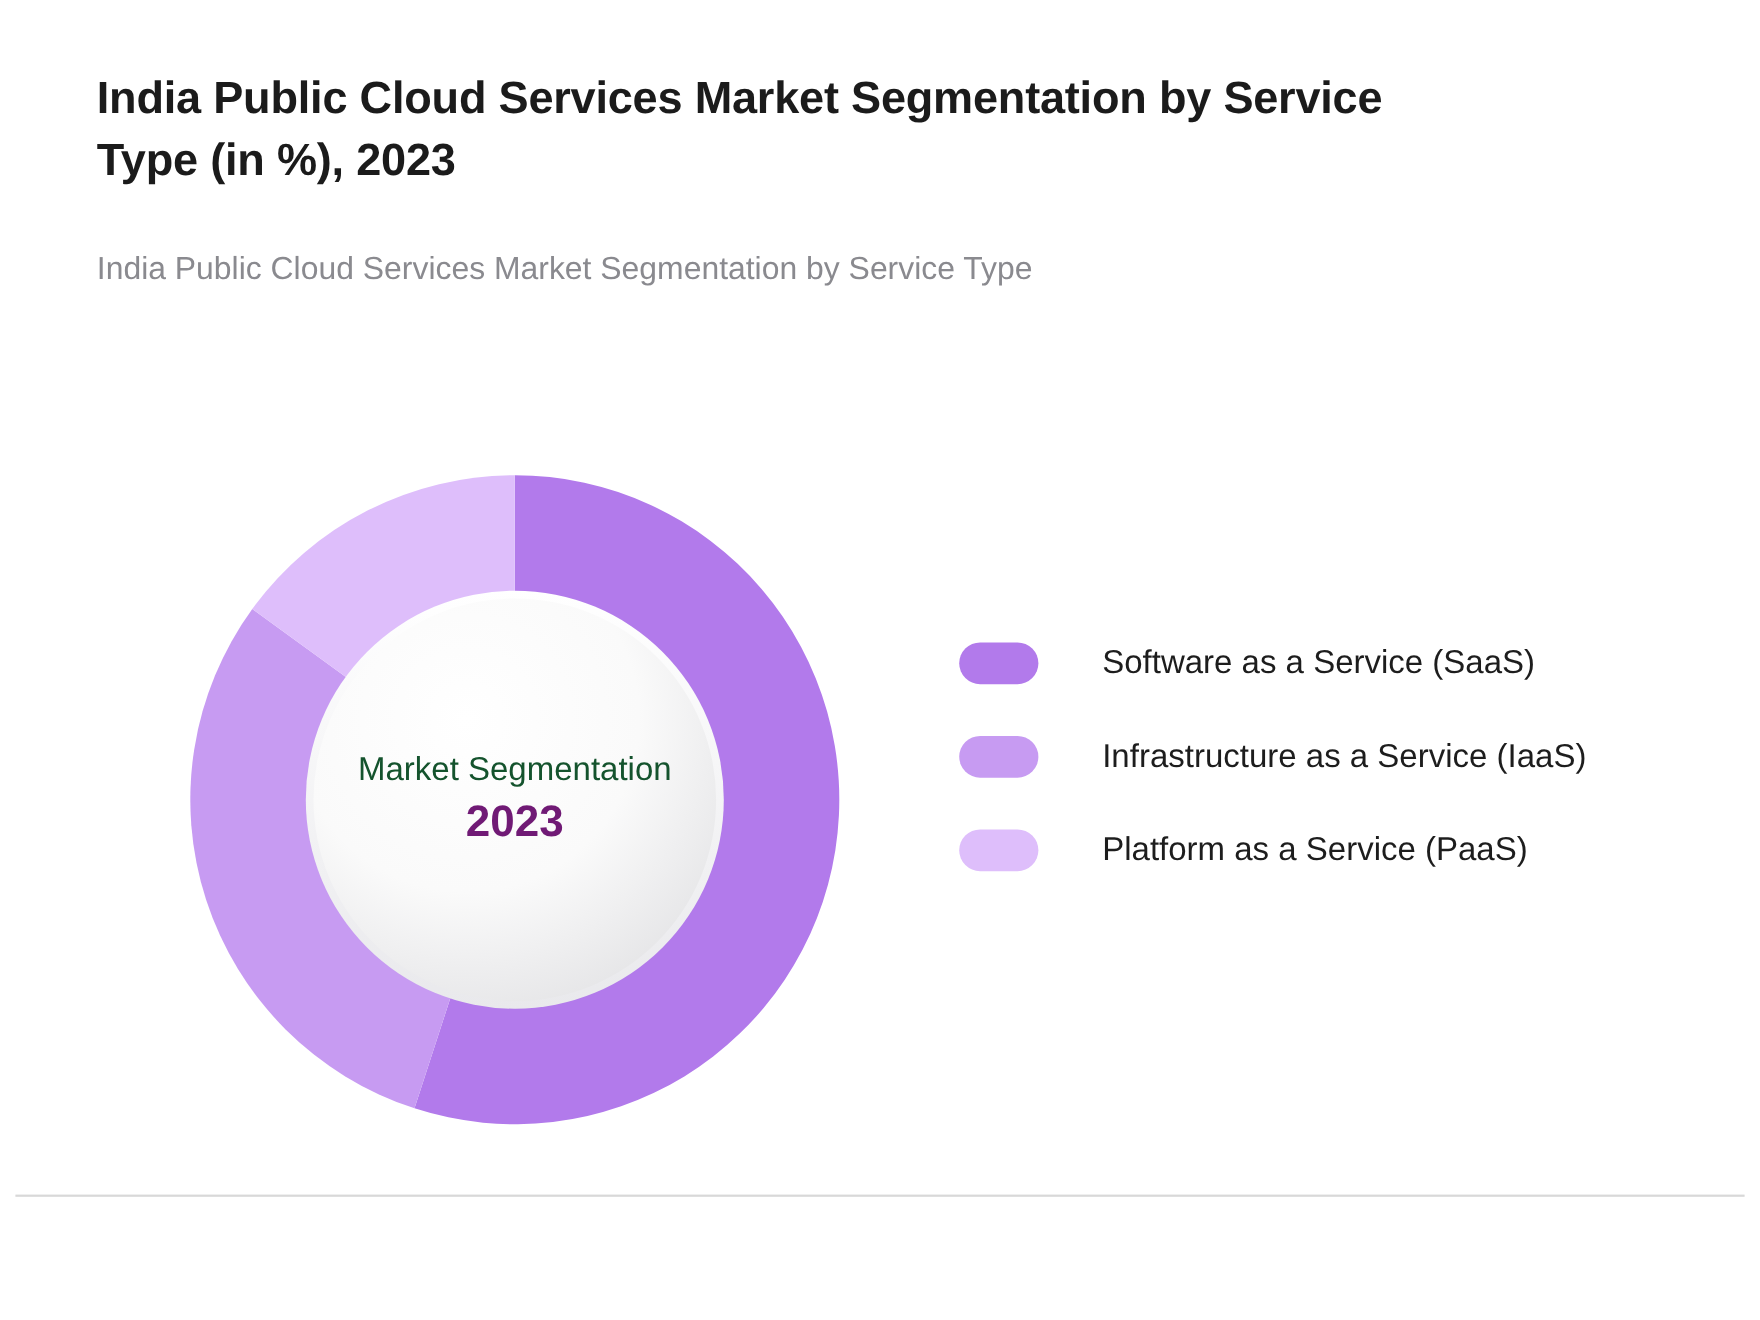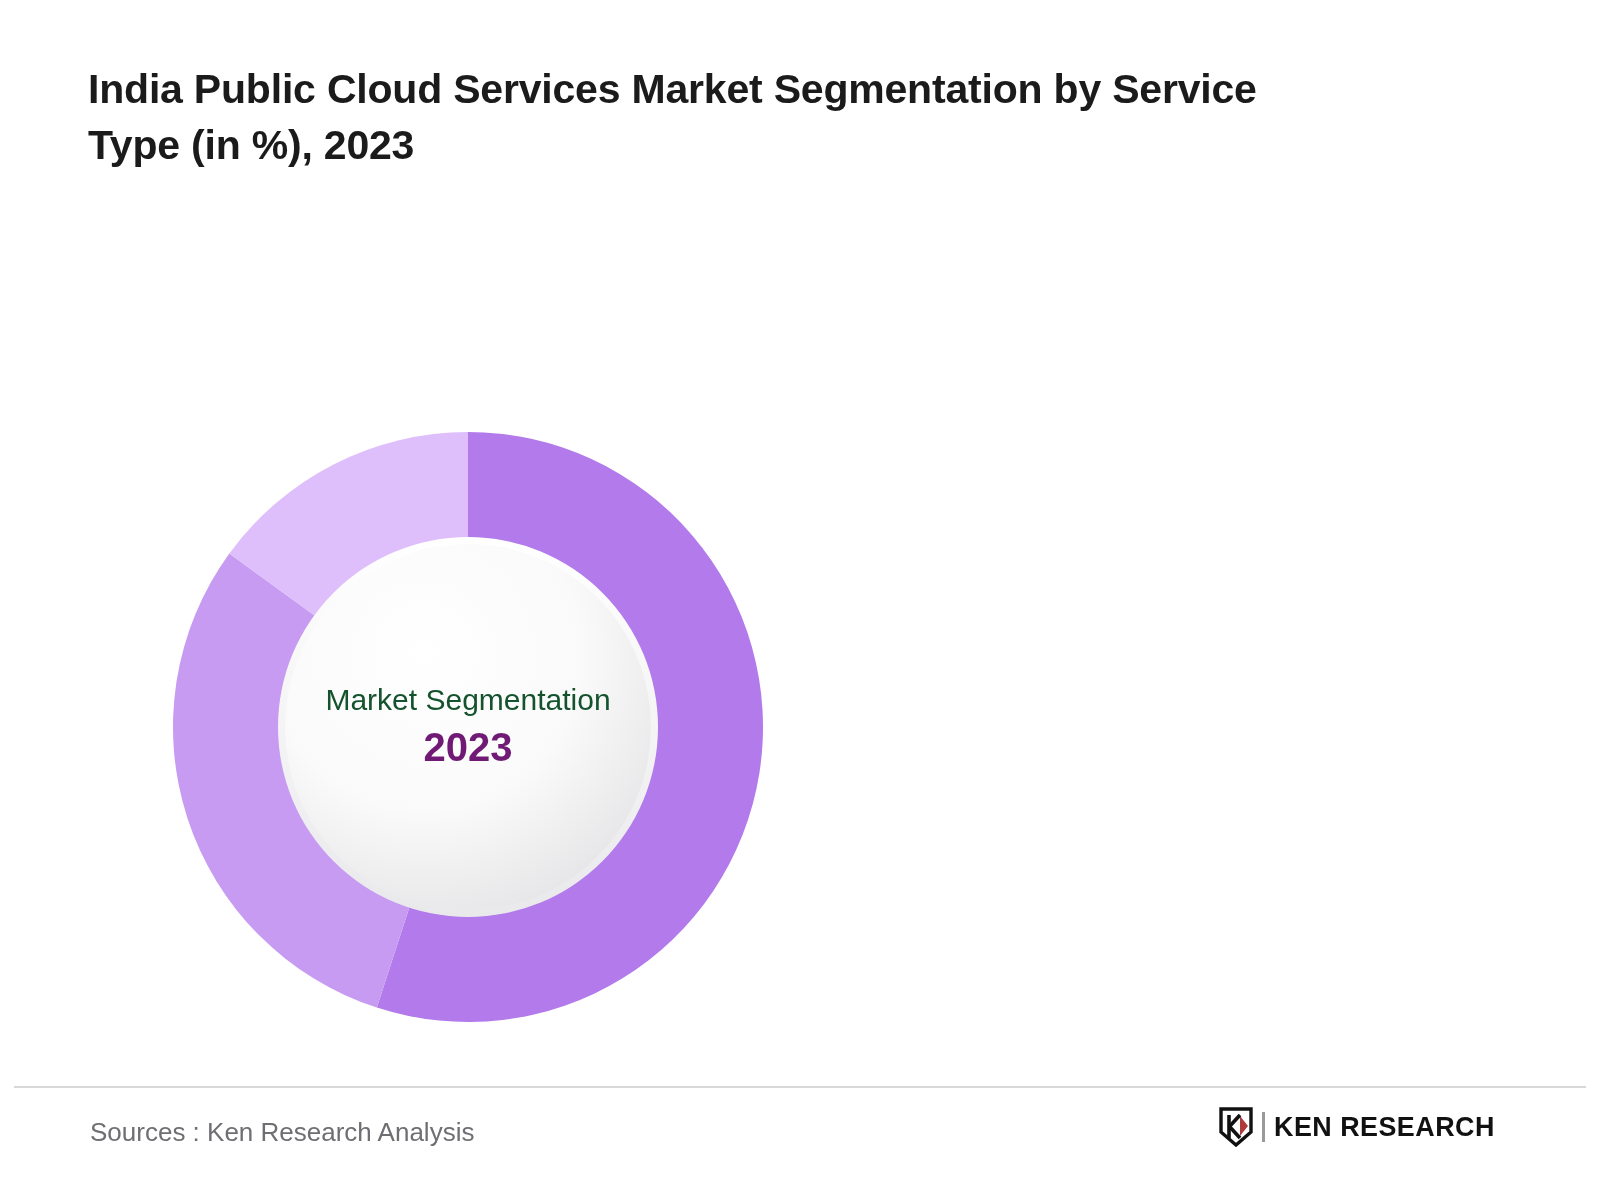--- a/index.html
+++ b/index.html
@@ -175,20 +175,21 @@
   }
 </style>
 </head>
 <body>
 
 <div class="slide">
 
   <div class="header">
     <h1 class="chart-title">India Public Cloud Services Market Segmentation by Service Type (in %), 2023</h1>
     <div class="subtitle-block">
+      <p class="subtitle-line">India Public Cloud Services Market Segmentation by Service Type</p>
     </div>
   </div>
 
   <div class="chart-area">
 
     <div class="donut-wrap">
       <svg class="donut-svg" viewBox="0 0 590 590">
         <defs>
           <radialGradient id="holeGrad" cx="38%" cy="30%" r="78%">
             <stop offset="0%" stop-color="#ffffff"></stop>
@@ -208,31 +209,31 @@
         <circle cx="295" cy="295" r="190" fill="url(#holeRing)"></circle>
         <circle cx="295" cy="295" r="183" fill="url(#holeGrad)"></circle>
       </svg>
 
       <div class="donut-center-label">
         <div class="center-caption">Market Segmentation</div>
         <div class="center-year">2023</div>
       </div>
     </div>
 
-  </div>
-
-  <div class="footer-rule"></div>
-  <div class="footer">
-    <div class="sources">Sources : Ken Research Analysis</div>
-    <div class="brand">
-      <svg class="brand-mark" viewBox="0 0 36 40">
-        <path d="M3 2 H33 V25 L18 38 L3 25 Z" fill="none" stroke="#111111" stroke-width="3.4"></path>
-        <path d="M22 9 L30 19 L22 29 Z" fill="#b03a3a"></path>
-        <path d="M11 8 V31" stroke="#111111" stroke-width="3.6" fill="none"></path>
-        <path d="M11 20 L22 8" stroke="#111111" stroke-width="3.6" fill="none"></path>
-        <path d="M11 19 L22 31" stroke="#111111" stroke-width="3.6" fill="none"></path>
-      </svg>
-      <span class="brand-divider"></span>
-      <span class="brand-text">KEN RESEARCH</span>
+    <div class="legend">
+      <div class="legend-item">
+        <span class="legend-swatch" style="background: rgb(178, 122, 235);"></span>
+        <span class="legend-label">Software as a Service (SaaS)</span>
+      </div>
+      <div class="legend-item">
+        <span class="legend-swatch" style="background: rgb(199, 155, 242);"></span>
+        <span class="legend-label">Infrastructure as a Service (IaaS)</span>
+      </div>
+      <div class="legend-item">
+        <span class="legend-swatch" style="background: rgb(222, 190, 251);"></span>
+        <span class="legend-label">Platform as a Service (PaaS)</span>
+      </div>
     </div>
   </div>
 
+  <div class="footer-rule"></div>
+
 </div>
 
 </body></html>

